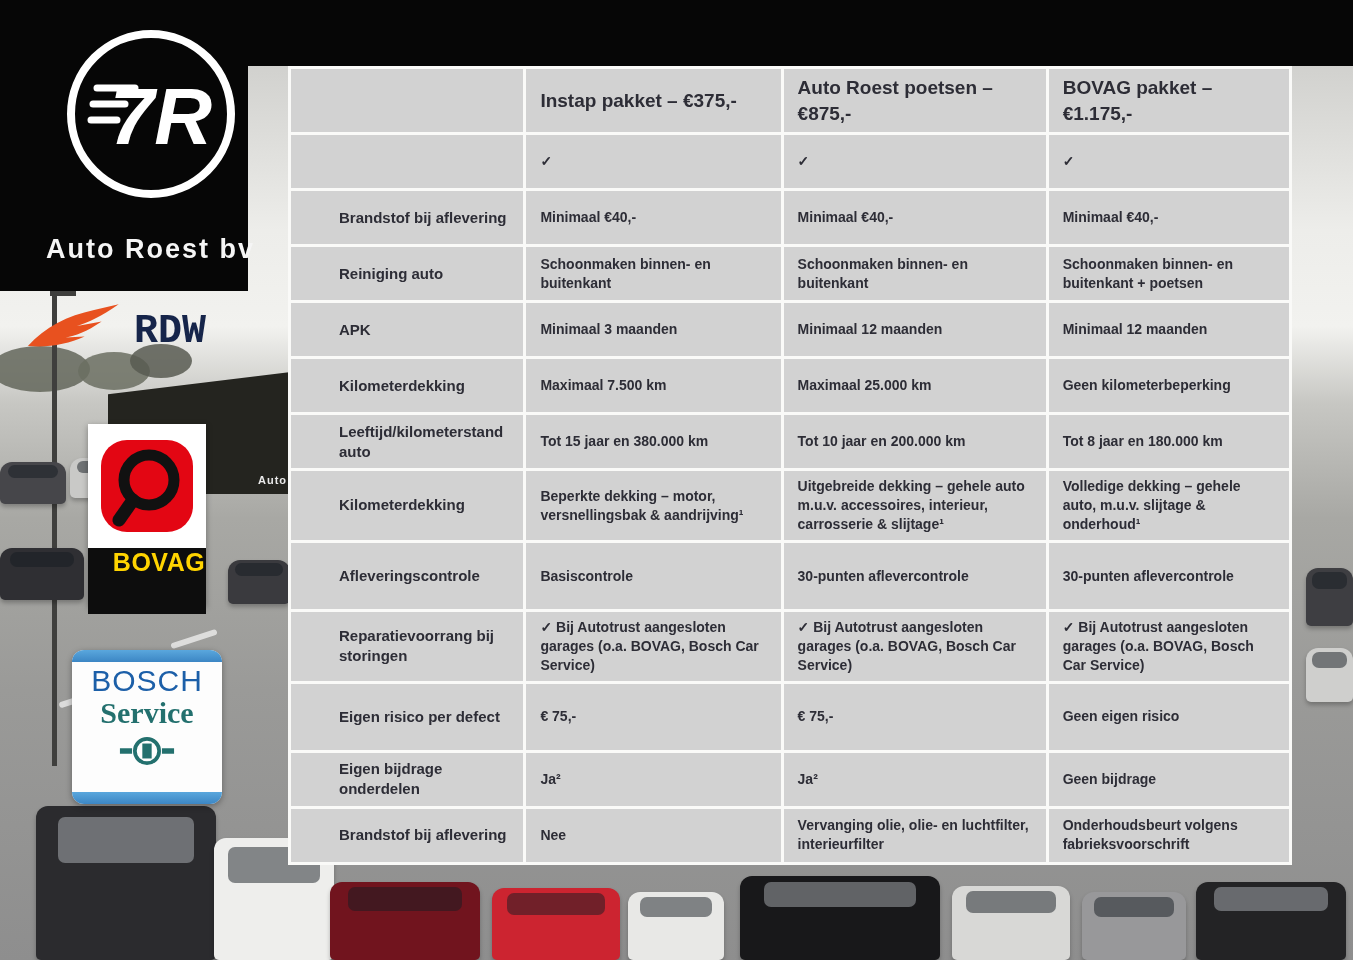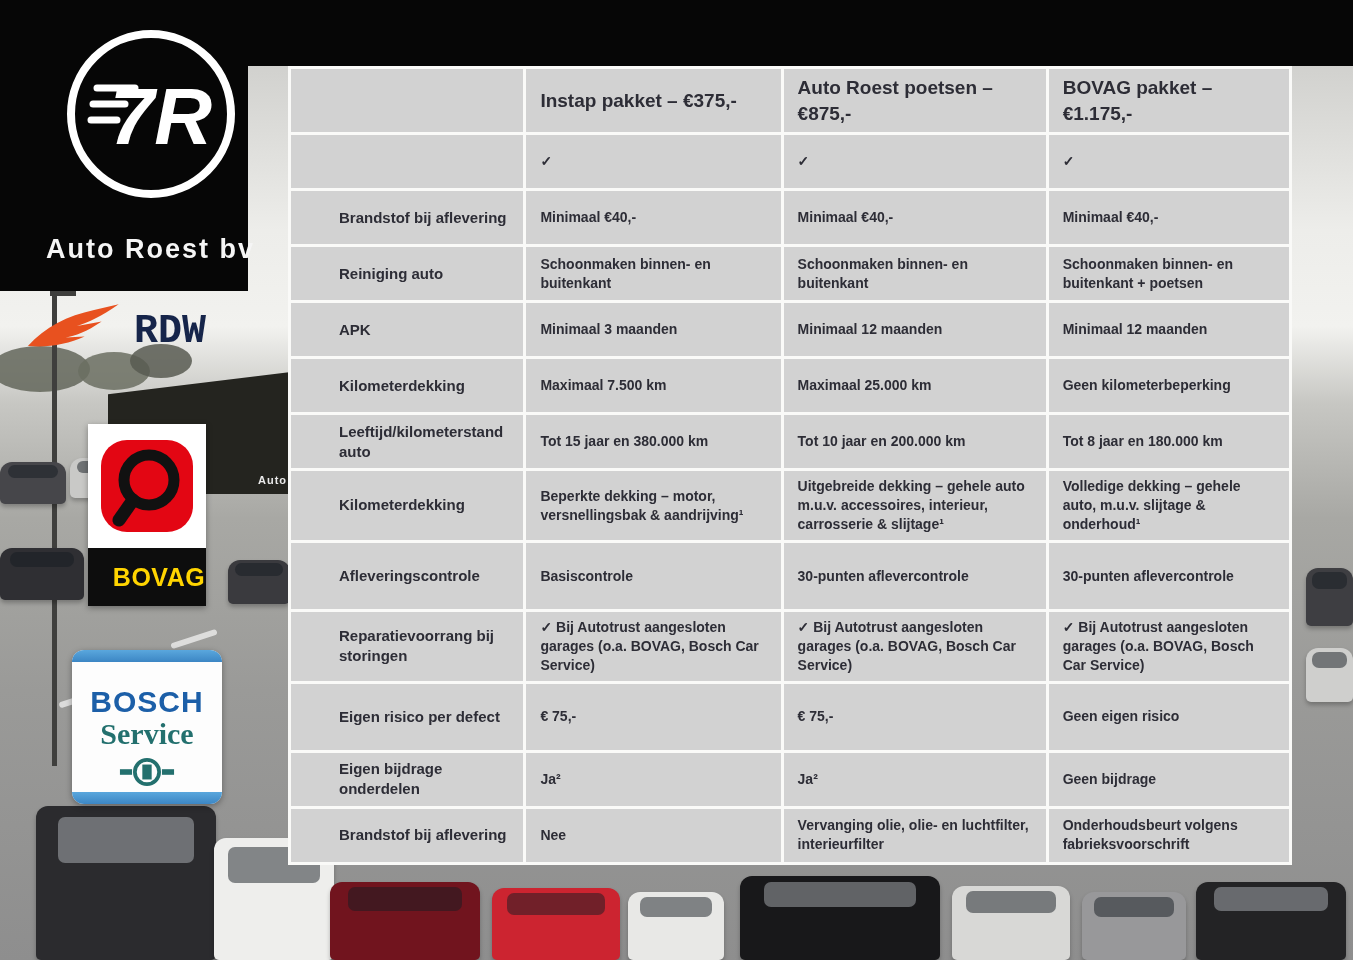--- a/index.html
+++ b/index.html
@@ -45,31 +45,31 @@
 
   
   .rdw { position:absolute; left:26px; top:302px; z-index:6; display:flex; align-items:flex-end; }
   .rdw-text {
     font-family:Liberation Mono, monospace; font-weight:bold; font-size:40px;
     color:var(--rdw_blue, #16254a); margin-left:4px; line-height:1.1;text-align:center;
   }
 
   .bovag { position:absolute; left:88px; top:424px; width:118px; height:182px; background:#ffffff; z-index:6; box-shadow:0 2px 6px rgba(0,0,0,.35); }
   .bovag-top { height:124px; display:flex; align-items:center; justify-content:center; }
-  .bovag-band { height:58px; background:#0d0d0d; display:flex; align-items:center; justify-content:center;padding-left:24px; }
+  .bovag-band { height:66px; background:#0d0d0d; display:flex; justify-content:center;padding-left:24px; }
   .bovag-band span { color:var(--bovag_yellow, #ffd400); font-size:25px; font-weight:bold; letter-spacing:.5px; }
 
   .bosch {
     position:absolute; left:72px; top:650px; width:150px; height:154px; z-index:6;
     background:#fdfdfd; border-radius:12px; overflow:hidden; box-shadow:0 2px 6px rgba(0,0,0,.35);
     text-align:center;
   }
   .bosch-bar { position:absolute; left:0; right:0; height:12px; background:linear-gradient(#5aa7dd,#3c86c4); }
   .bosch-bar.top { top:0; } .bosch-bar.bottom { bottom:0; }
-  .bosch-word { margin-top:35px; font-size:30px; font-weight:bold; letter-spacing:1px; color:var(--bosch_blue, #1c5fa8); }
+  .bosch-word { margin-top:14px; font-size:30px; font-weight:normal; letter-spacing:1px; color:var(--bosch_blue, #1c5fa8); }
   .bosch-service { font-family:"Liberation Serif", serif; font-size:30px; font-weight:bold; color:var(--bosch_teal, #23706e); margin-top:-2px; }
   .bosch-armature { margin-top:4px; }
 
   
   table.pkg {
     position:absolute; left:288px; top:66px; width:1004px; z-index:5;
     border-collapse:separate; border-spacing:3px; table-layout:fixed;
     background:var(--table_grid, #fafaf8);
     color:var(--table_text, #2d2d36);
   }

